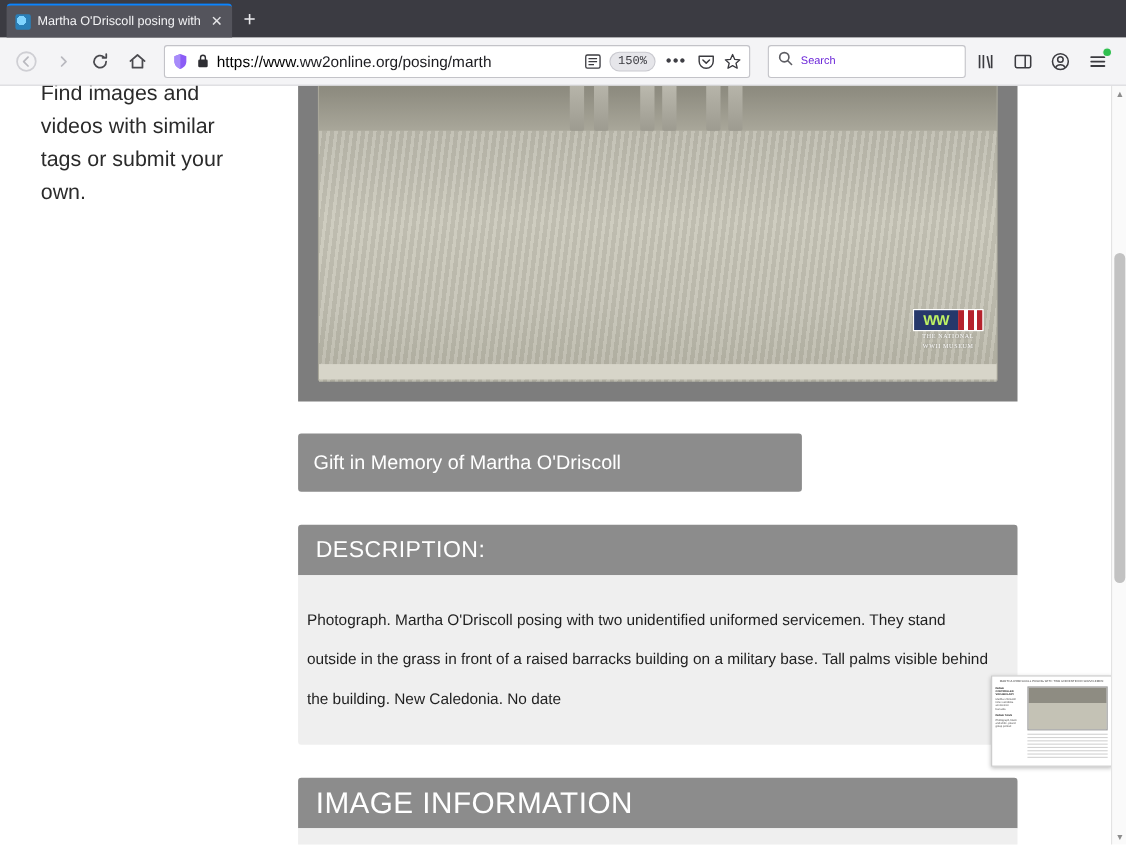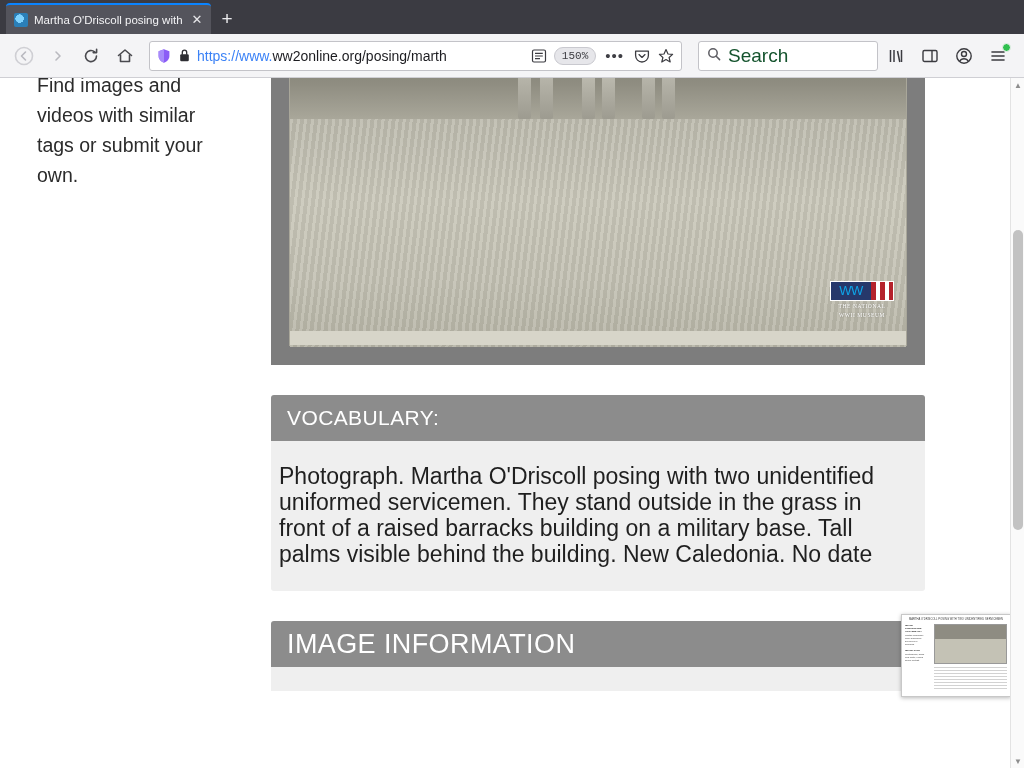--- a/index.html
+++ b/index.html
@@ -99,21 +99,21 @@
   }
   .shield-icon { width: 16px; height: 16px; flex: 0 0 auto; }
   .lock-icon { width: 13px; height: 15px; flex: 0 0 auto; }
   .url-text {
     flex: 1 1 auto;
     font-size: 14px;
     color: #1c1c20;
     white-space: nowrap;
     overflow: hidden;
   }
-  .url-text .url-dim { color: #3b82f6; }
+  .url-text .url-dim { color: #000000; }
   .reader-icon { width: 18px; height: 18px; flex: 0 0 auto; }
   .zoom-badge {
     flex: 0 0 auto;
     font-size: 11px;
     color: #3d3d42;
     background: #e6e6ea;
     border: 1px solid #c9c9cf;
     border-radius: 10px;
     padding: 1px 7px;
     line-height: 14px;
@@ -134,21 +134,21 @@
     height: 30px;
     margin-left: 14px;
     background: #ffffff;
     border: 1px solid #c3c3c8;
     border-radius: 3px;
     display: flex;
     align-items: center;
     padding: 0 8px;
     gap: 7px;
   }
-  .search-ph { font-size: 19px; color: #14532d; }
+  .search-ph { font-size: 10px; color: #6d28d9; }
 
   #navright {
     margin-left: auto;
     display: flex;
     align-items: center;
     gap: 2px;
     padding-right: 2px;
   }
   .hamburger { position: relative; }
   .hamburger .badge {
@@ -254,23 +254,23 @@
   .wm-top {
     display: flex;
     align-items: stretch;
     height: 20px;
     border: 1px solid #ffffff;
     background: #ffffff;
   }
   .wm-ww {
     flex: 1 1 auto;
     background: #26386b;
-    color: #0ea5e9;
+    color: #bef264;
     font-family: "Liberation Sans", sans-serif;
-    font-weight: normal;
+    font-weight: bold;
     font-size: 13px;
     line-height: 18px;
     letter-spacing: -0.5px;
   }
   .wm-ii {
     width: 22px;
     background:
       linear-gradient(to right,
         #b5222c 0 25%, #ffffff 25% 40%, #b5222c 40% 65%, #ffffff 65% 80%, #b5222c 80% 100%);
   }
@@ -309,22 +309,22 @@
     color: #ffffff;
     font-size: 21px;
     letter-spacing: 0.4px;
   }
   .panel-body {
     background: #efefef;
     padding: 22px 18px 24px 8px;
     border-radius: 0 0 3px 3px;
   }
   .desc-text {
-    font-size: 23px;
-    line-height: 26px;
+    font-size: 14px;
+    line-height: 36px;
     color: #1f1f1f;
     padding-left: 0;
   }
 
   .panel-head.wide {
     font-family: "Liberation Sans", sans-serif;
     font-size: 27px;
   }
   .info-body {
     background: #efefef;
@@ -539,23 +539,24 @@
               <div class="wm-top">
                 <div class="wm-ww">WW</div>
                 <div class="wm-ii"></div>
               </div>
               <div class="wm-sub">THE NATIONAL</div>
               <div class="wm-sub">WWII MUSEUM</div>
             </div>
           </div>
         </div>
 
+        <div class="memory-bar">Gift in Memory of Martha O'Driscoll</div>
 
         <div class="panel">
-          <div class="panel-head">VOCABULARY:</div>
+          <div class="panel-head">DESCRIPTION:</div>
           <div class="panel-body">
             <div class="desc-text">Photograph. Martha O'Driscoll posing with two unidentified uniformed servicemen. They stand outside in the grass in front of a raised barracks building on a military base. Tall palms visible behind the building. New Caledonia. No date</div>
           </div>
         </div>
 
         <div class="panel">
           <div class="panel-head wide">IMAGE INFORMATION</div>
           <div class="info-body">
             
             

